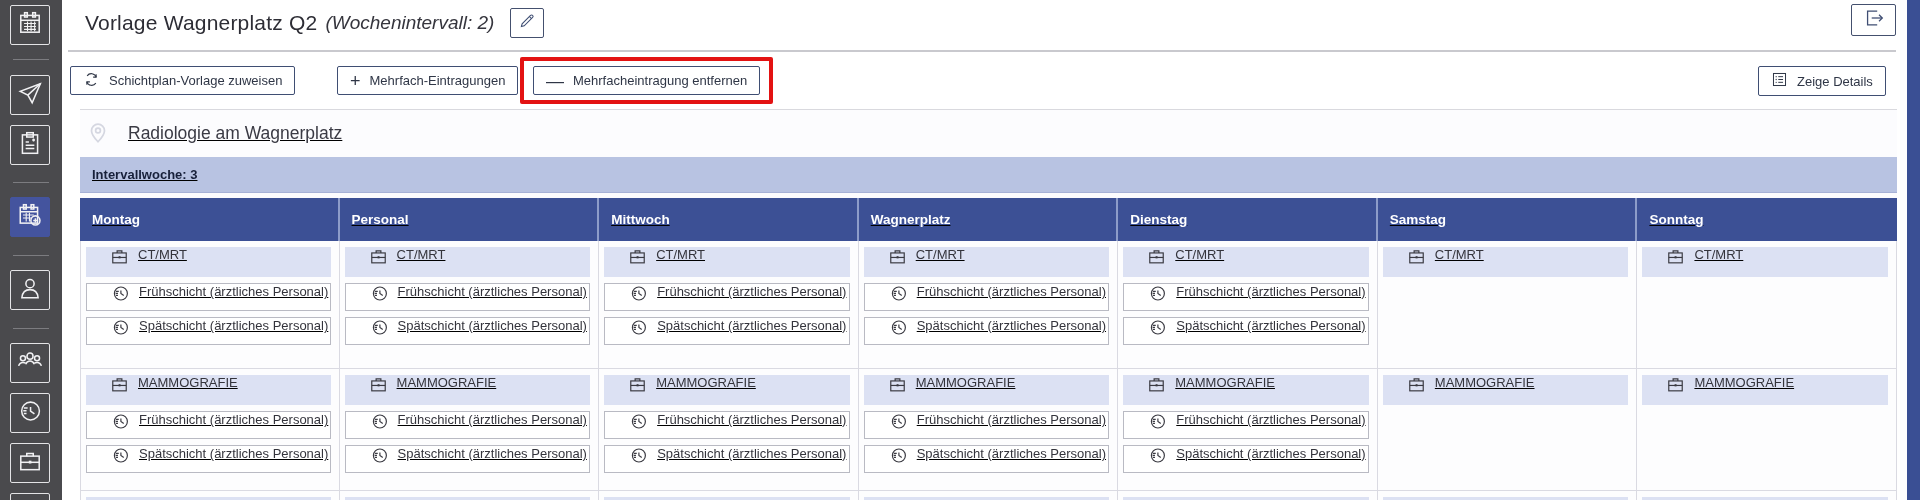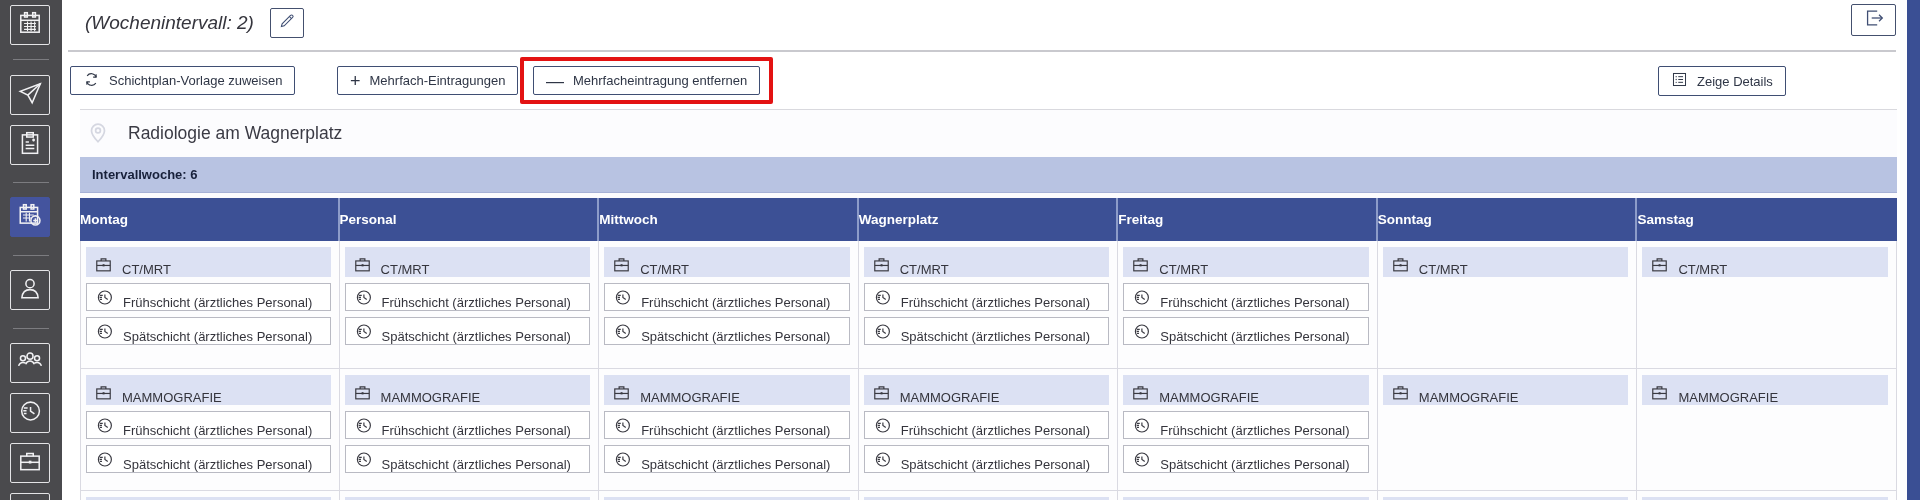--- a/index.html
+++ b/index.html
@@ -29,43 +29,43 @@
   .title-divider { position:absolute; left:68px; top:50px; width:1828px; height:2px; background:#c9c9ce; }
 
   
   .tb-btn { position:absolute; top:66px; height:29px; display:inline-flex; align-items:center; gap:9px;
             padding:0 12px; background:#fff; border:1px solid #3f4e73; border-radius:2px;
             font-size:13px; color:#2f3646; cursor:pointer; white-space:nowrap; }
   .tb-btn svg { width:17px; height:17px; }
   .tb-glyph { font-size:18px; line-height:1; color:#2f3646; }
   .red-box { position:absolute; left:520px; top:57px; padding:5px 9px; border:4px solid #e31212; border-radius:2px; }
   .red-box .tb-btn { position:static; }
-  .details-btn { left:1658px; top:66px; height:30px; }
+  .details-btn { left:1758px; top:66px; height:30px; }
 
   
   .card { position:absolute; left:80px; top:109px; width:1817px; height:391px;
-          border-top:1px solid #d9d9de; background:#fcfcfe; overflow:hidden; }
+          border-top:1px solid #d9d9de; background:#fcfcfe; overflow:hidden;text-decoration:underline; }
   .section-head { height:47px; display:flex; align-items:center; padding-left:5px; gap:17px; background:#fcfcfe; }
   .section-head svg { width:26px; height:26px; color:#d5d7e1; }
   .section-title { font-size:17.5px; color:#3a3a44; }
   .band { height:36px; background:#b8c3e2; border-bottom:1px solid #a6b1d6; line-height:35px;
           padding-left:12px; font-size:13px; font-weight:bold; color:#17203a; margin-bottom:5px; }
   .day-head { height:43px; display:grid; grid-template-columns:repeat(7,1fr); }
   .day-cell { background:#3c5095; border-right:2px solid #8d9cc9; color:#fff; font-weight:bold;
-              font-size:13.5px; line-height:43px; padding-left:0; }
+              font-size:13.5px; line-height:43px; padding-left:12px; }
   .day-cell:last-child { border-right:none; }
 
   .t-row { display:grid; grid-template-columns:repeat(7,1fr); border-bottom:1px solid #dadae2; background:#fdfdfe; }
   .row-a { height:128px; }
   .row-b { height:122px; }
   .row-partial { height:40px; border-bottom:none; }
   .t-cell { border-right:1px solid #dadae2; overflow:hidden; }
   .t-cell:first-child { border-left:1px solid #dadae2; }
 
-  .chip { margin:6px 8px 0 5px; display:flex; align-items:flex-end; gap:9px; padding-left:8px;
+  .chip { margin:6px 8px 0 5px; display:flex; align-items:flex-start; gap:9px; padding-left:24px;
           font-size:13px; color:#34343c; cursor:pointer; }
   .chip svg { width:19px; height:19px; flex:none; color:#3a3a42; }
   .chip.workplace { height:30px; background:#dce1f3; }
   .chip.shift { height:28px; background:#fff; border:1px solid #b9bac3; }
 </style>
 </head>
 <body>
 
 <div class="screen">
 
@@ -135,20 +135,21 @@
             <rect x="3.5" y="7.5" width="17" height="12.5"></rect>
             <path d="M9 7.5V5h6v2.5"></path>
             <path d="M3.5 13.2h17"></path>
             <rect x="11.6" y="12.4" width="1" height="1.2" fill="currentColor"></rect>
           </svg></span>
     </div>
     <div class="sb-item" style="top:493px"></div>
   </aside>
 
   <div class="title-row">
+    <span class="page-title">Vorlage Wagnerplatz Q2</span>
     <span class="page-title-suffix">(Wochenintervall: 2)</span>
     <span class="icon-btn edit-btn">
       <span><svg width="18" height="18" viewBox="0 0 24 24" fill="none" stroke="currentColor" stroke-width="1.4">
             <path d="M4.5 19.5l1-3.8L16.7 4.5a1.9 1.9 0 012.8 2.8L8.3 18.5l-3.8 1z"></path>
             <path d="M15.2 6l2.8 2.8"></path>
           </svg></span>
     </span>
   </div>
   <span class="icon-btn exit-btn">
     <span><svg width="22" height="22" viewBox="0 0 24 24" fill="none" stroke="currentColor" stroke-width="1.4">
@@ -189,29 +190,29 @@
   </button>
 
   <div class="card">
     <div class="section-head">
       <span><svg viewBox="0 0 24 24" fill="none" stroke="currentColor" stroke-width="1.6">
             <path d="M12 21c-4-4.2-6-7.4-6-10.2A6 6 0 0118 10.8c0 2.8-2 6-6 10.2z"></path>
             <circle cx="12" cy="10.6" r="2.2"></circle>
           </svg></span>
       <span class="section-title">Radiologie am Wagnerplatz</span>
     </div>
-    <div class="band">Intervallwoche: 6</div>
+    <div class="band">Intervallwoche: 3</div>
     <div class="day-head">
         <div class="day-cell">Montag</div>
         <div class="day-cell">Personal</div>
         <div class="day-cell">Mittwoch</div>
         <div class="day-cell">Wagnerplatz</div>
-        <div class="day-cell">Freitag</div>
+        <div class="day-cell">Dienstag</div>
+        <div class="day-cell">Samstag</div>
         <div class="day-cell">Sonntag</div>
-        <div class="day-cell">Samstag</div>
       </div>
     <div id="rows-host">
         <div class="t-row row-a">
           <div class="t-cell">
             <div class="chip workplace">
               <span><svg width="19" height="19" viewBox="0 0 24 24" fill="none" stroke="currentColor" stroke-width="1.5">
                   <rect x="3.5" y="7.5" width="17" height="12.5"></rect>
                   <path d="M9 7.5V5h6v2.5"></path>
                   <path d="M3.5 13.2h17"></path>
                   <rect x="11.6" y="12.4" width="1" height="1.2" fill="currentColor"></rect>

